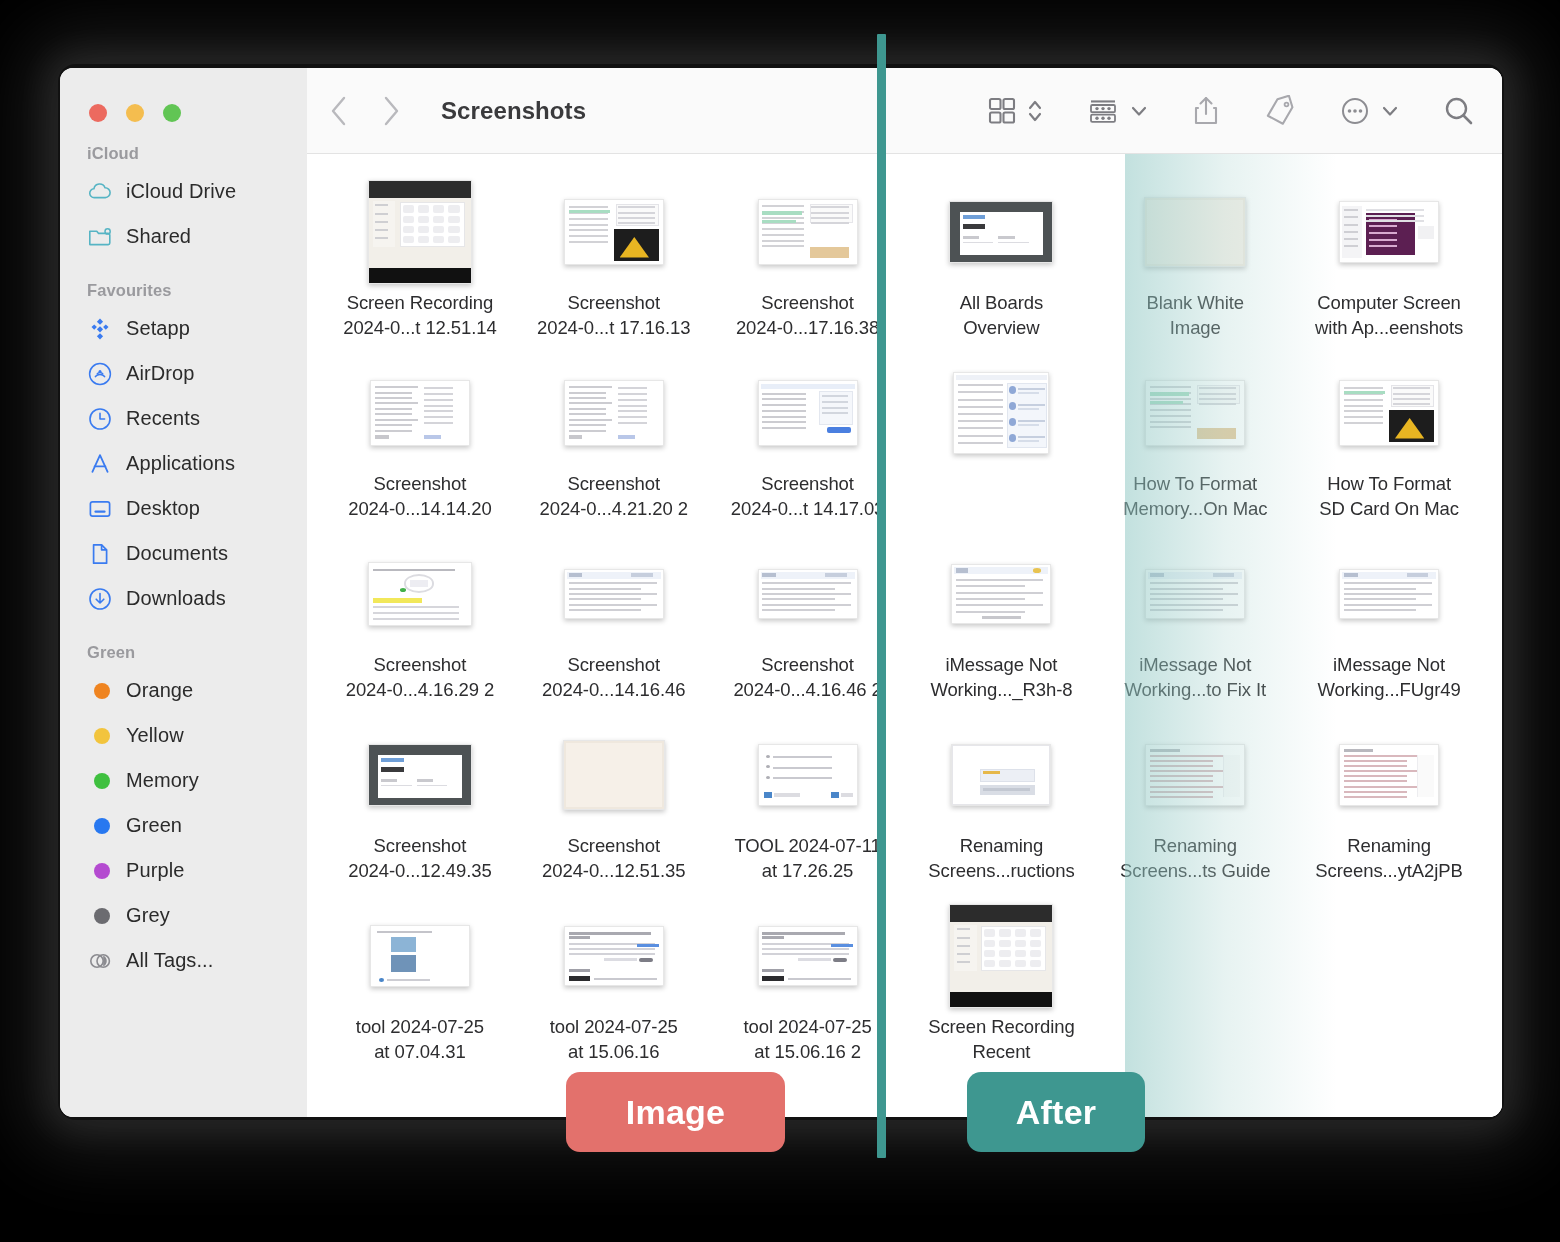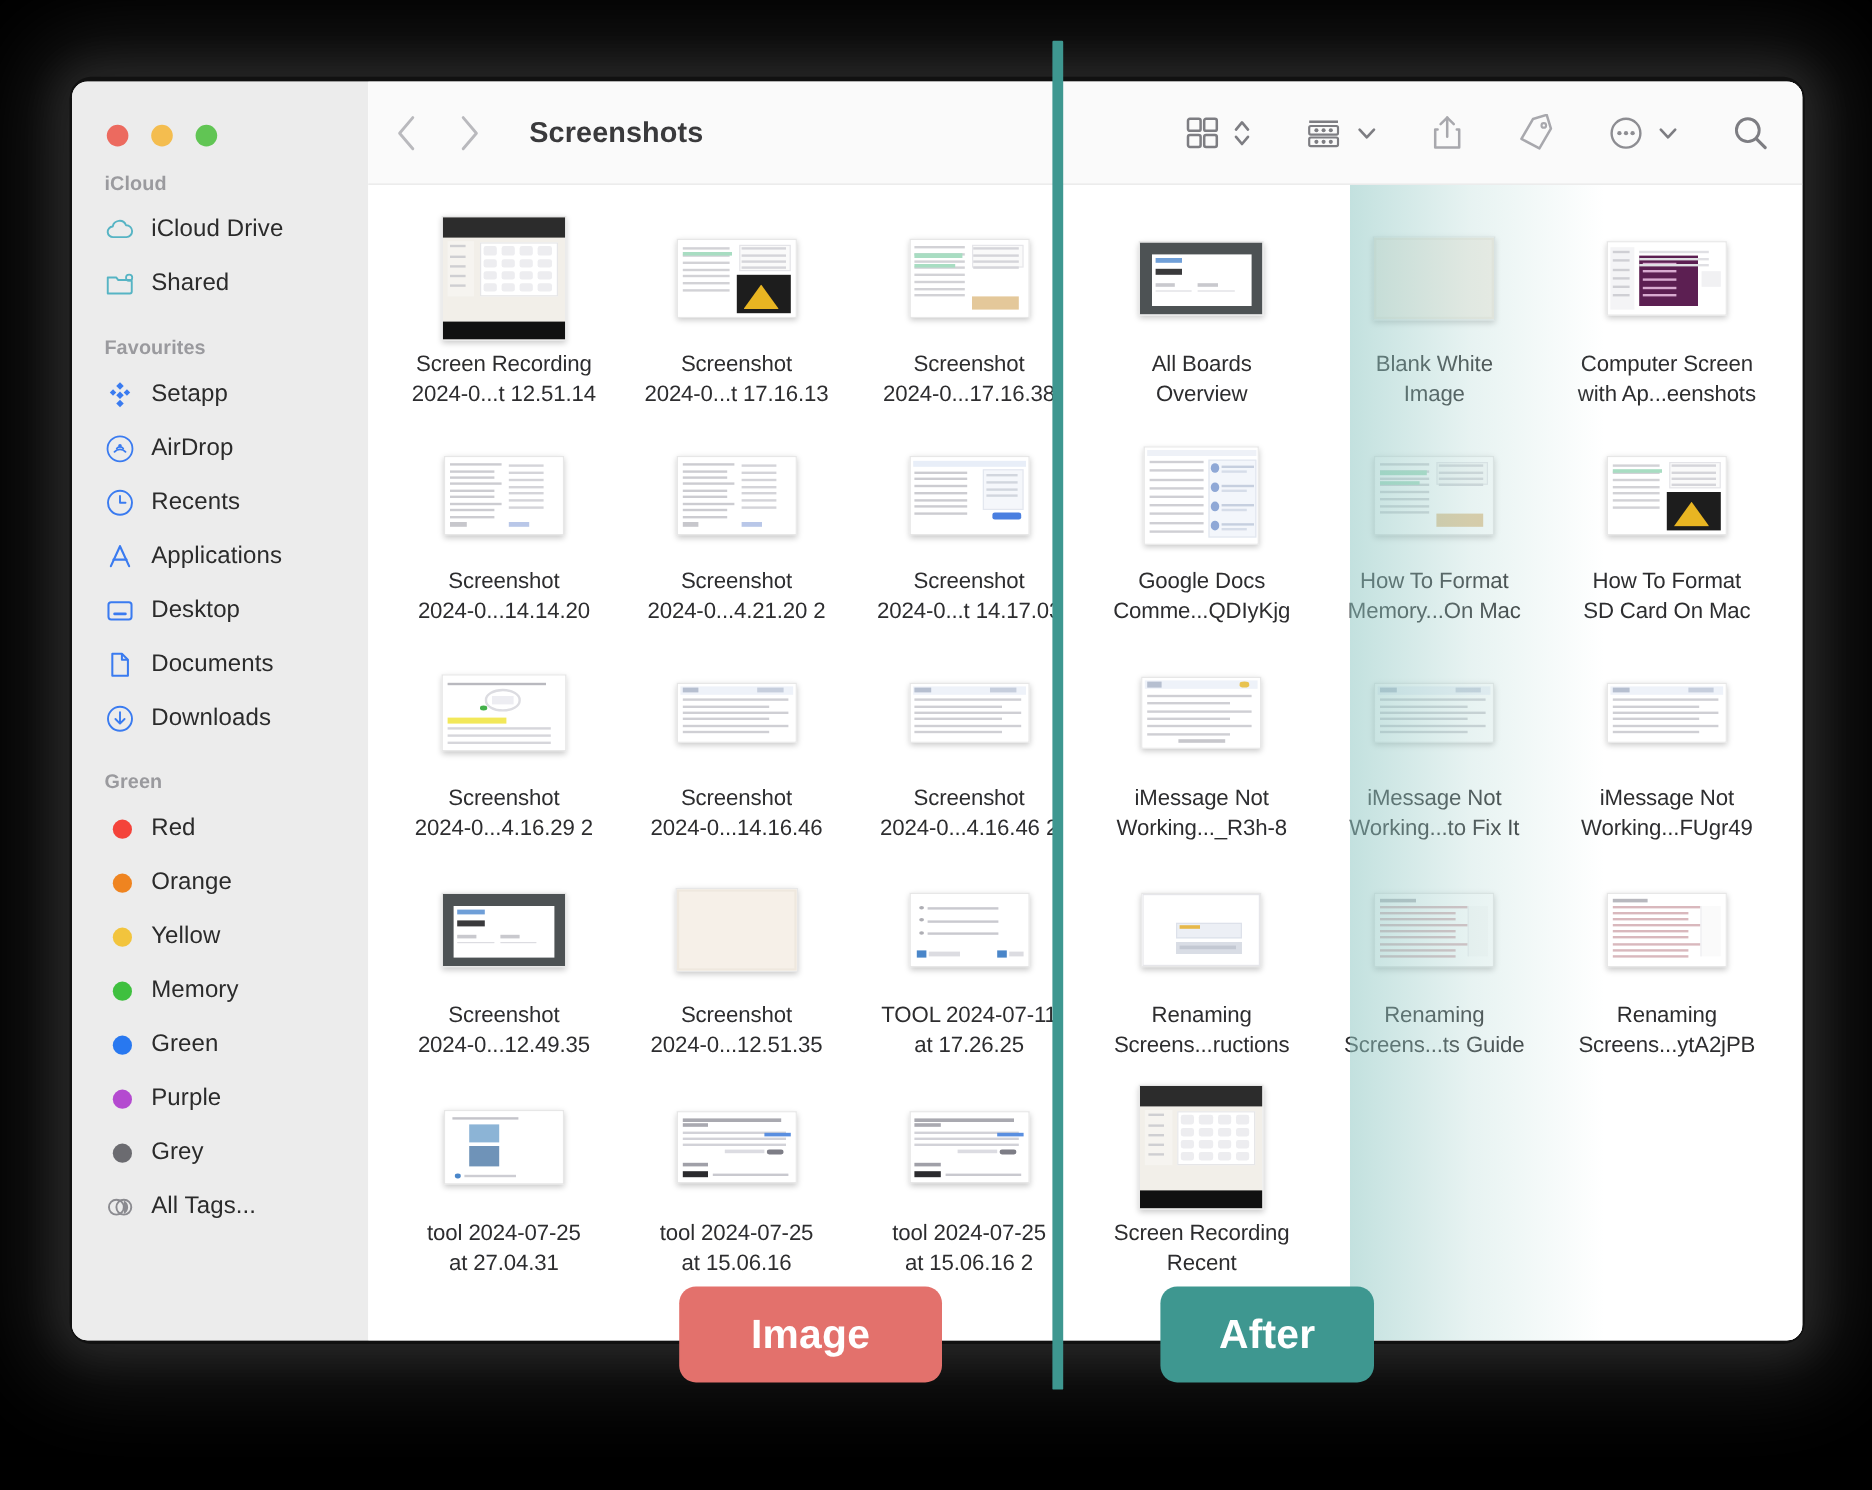--- a/index.html
+++ b/index.html
@@ -222,26 +222,20 @@
                 <svg width="24" height="24" viewBox="0 0 24 24">
                   <circle cx="12" cy="12" r="10" fill="none" stroke="#3a7bf0" stroke-width="1.6"></circle>
                   <path d="M12 6.6v9.2M8.2 12.2L12 16l3.8-3.8" fill="none" stroke="#3a7bf0" stroke-width="1.6" stroke-linecap="round" stroke-linejoin="round"></path>
                 </svg>
               </span>
               <span>Downloads</span>
             </div>
           </div>
           <div class="sb-section">
             <div class="sb-head">Green</div>
-            <div class="sb-item">
-              <span class="sb-icon">
-                <span class="tagdot" style="background: rgb(244, 67, 58);"></span>
-              </span>
-              <span>Red</span>
-            </div>
             <div class="sb-item">
               <span class="sb-icon">
                 <span class="tagdot" style="background: rgb(239, 132, 32);"></span>
               </span>
               <span>Orange</span>
             </div>
             <div class="sb-item">
               <span class="sb-icon">
                 <span class="tagdot" style="background: rgb(242, 196, 61);"></span>
               </span>
@@ -633,24 +627,20 @@
                   <div class="ln" style="left:68%;top:39%;width:28%;height:2px;background:#c6cfdf"></div>
                   <div class="ln" style="left:68%;top:44%;width:22%;height:2px;background:#d6dde9"></div>
                   <div class="blk" style="left:58%;top:56%;width:8%;height:10%;background:#8fa8d6;border-radius:50%"></div>
                   <div class="ln" style="left:68%;top:59%;width:28%;height:2px;background:#c6cfdf"></div>
                   <div class="ln" style="left:68%;top:64%;width:22%;height:2px;background:#d6dde9"></div>
                   <div class="blk" style="left:58%;top:76%;width:8%;height:10%;background:#8fa8d6;border-radius:50%"></div>
                   <div class="ln" style="left:68%;top:79%;width:28%;height:2px;background:#c6cfdf"></div>
                   <div class="ln" style="left:68%;top:84%;width:22%;height:2px;background:#d6dde9"></div>
                 </div>
               </div>
-              <div class="caption">
-                <div>Google Docs</div>
-                <div>Comme...QDIyKjg</div>
-              </div>
             </div>
             <div class="cell">
               <div class="thumb-wrap">
                 <div class="thumb" style="width:100px;height:66px">
                   <div class="t-body" style="background:#fff"></div>
          <div class="ln" style="left:4%;top:8%;width:42%;height:2px;background:#d2d2d6;"></div>
                   <div class="ln" style="left:4%;top:17%;width:42%;height:2px;background:#d2d2d6;"></div>
                   <div class="ln" style="left:4%;top:26%;width:42%;height:2px;background:#d2d2d6;"></div>
                   <div class="ln" style="left:4%;top:35%;width:42%;height:2px;background:#d2d2d6;"></div>
                   <div class="ln" style="left:4%;top:44%;width:42%;height:2px;background:#d2d2d6;"></div>
@@ -933,21 +923,21 @@
                   <div class="t-body" style="background:#fff"></div>
          <div class="ln" style="left:6%;top:9%;width:56%;height:2px;background:#c4c4ca"></div>
          <div class="blk" style="left:20%;top:18%;width:26%;height:26%;background:#8cb4d6"></div>
          <div class="blk" style="left:20%;top:48%;width:26%;height:28%;background:#6f93b8"></div>
          <div class="blk" style="left:8%;top:86%;width:5%;height:7%;background:#4a86c9;border-radius:50%"></div>
          <div class="ln" style="left:16%;top:89%;width:44%;height:2px;background:#cdcdd3"></div>
                 </div>
               </div>
               <div class="caption">
                 <div>tool 2024-07-25</div>
-                <div>at 27.04.31</div>
+                <div>at 07.04.31</div>
               </div>
             </div>
             <div class="cell">
               <div class="thumb-wrap">
                 <div class="thumb" style="width:100px;height:60px">
                   <div class="t-body" style="background:#fff"></div>
          <div class="ln" style="left:4%;top:8%;width:84%;height:3px;background:#a9a9b0"></div>
          <div class="ln" style="left:4%;top:15%;width:22%;height:3px;background:#a9a9b0"></div>
          <div class="ln" style="left:4%;top:28%;width:88%;height:2px;background:#d2d2d8;"></div>
                   <div class="ln" style="left:4%;top:36%;width:88%;height:2px;background:#d2d2d8;"></div>

